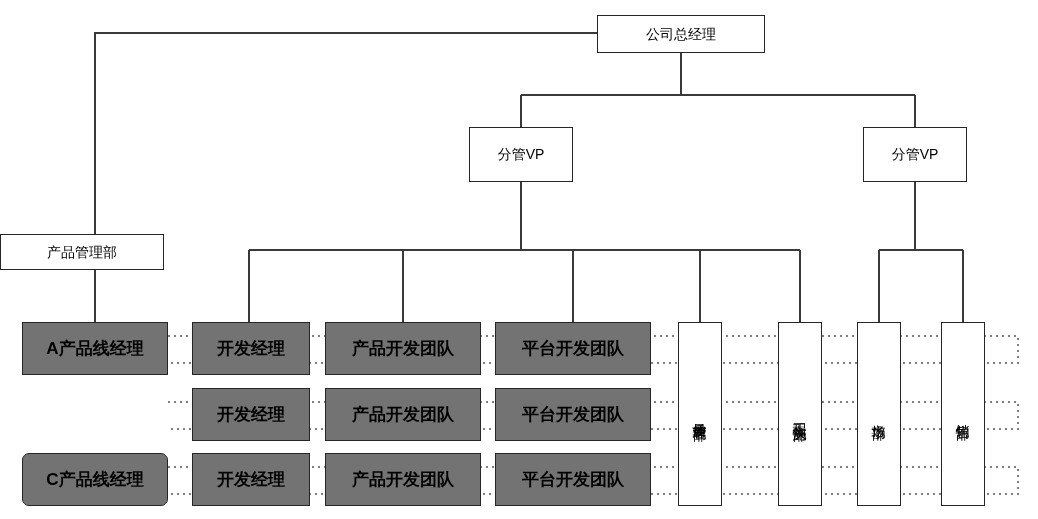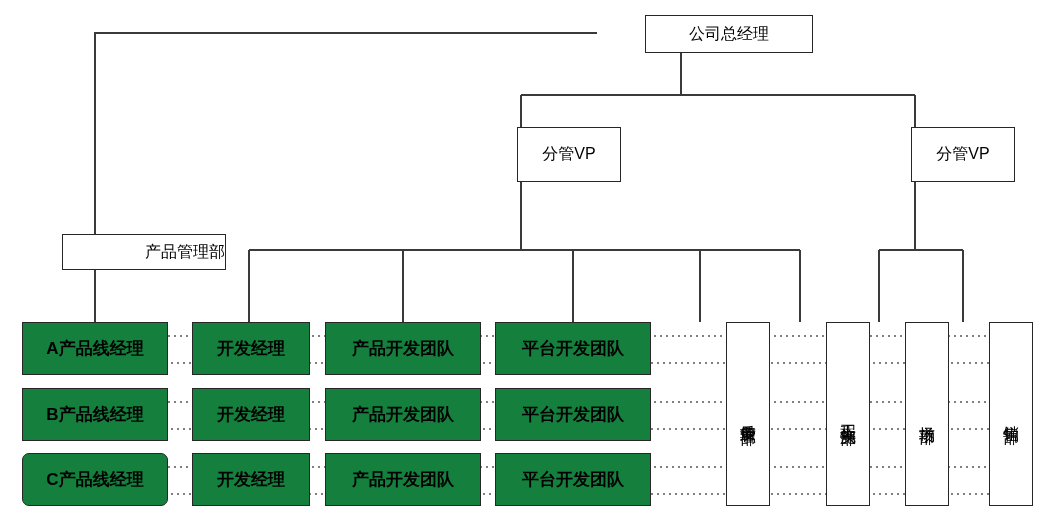--- a/index.html
+++ b/index.html
@@ -34,27 +34,27 @@
     align-items: center;
     justify-content: center;
     text-align: center;
     line-height: 1.15;
     z-index: 3;
   }
   .node.white {
     background: #ffffff;
   }
   .node.gray {
-    background: #15803d;
+    background: #737373;
   }
   .node .lbl {
     display: block;
     white-space: pre-line;
   }
-  .f18 { font-size: 16px; margin-left: 48px; }
+  .f18 { font-size: 14px; }
   .f17 { font-size: 17px; font-weight: bold; }
   .bold { font-weight: bold; }
   .vertical .lbl {
     writing-mode: vertical-rl;
     text-orientation: upright;
     letter-spacing: 1px;
     line-height: 1;
   }
 </style>
 </head>
@@ -99,21 +99,21 @@
   </div>
 
   <div class="node white f18" style="left:469px; top:127px; width:104px; height:55px;">
     <span class="lbl">分管VP</span>
   </div>
 
   <div class="node white f18" style="left:863px; top:127px; width:104px; height:55px;">
     <span class="lbl">分管VP</span>
   </div>
 
-  <div class="node white f18" style="left:14px; top:234px; width:164px; height:36px;justify-content:flex-end;">
+  <div class="node white f18" style="left:0; top:234px; width:164px; height:36px;">
     <span class="lbl">产品管理部</span>
   </div>
 
   <div class="node white vertical f18" style="left:678px; top:322px; width:44px; height:184px;">
     <span class="lbl">质量管理部</span>
   </div>
 
   <div class="node white vertical f18" style="left:778px; top:322px; width:44px; height:184px;">
     <span class="lbl">工程实施部</span>
   </div>
@@ -132,23 +132,20 @@
   <div class="node gray f17" style="left:192px; top:322px; width:118px; height:53px;">
     <span class="lbl">开发经理</span>
   </div>
   <div class="node gray f17" style="left:325px; top:322px; width:156px; height:53px;">
     <span class="lbl">产品开发团队</span>
   </div>
   <div class="node gray f17" style="left:495px; top:322px; width:156px; height:53px;">
     <span class="lbl">平台开发团队</span>
   </div>
 
-  <div class="node gray f17 bold" style="left:22px; top:388px; width:146px; height:53px;">
-    <span class="lbl">B产品线经理</span>
-  </div>
   <div class="node gray f17" style="left:192px; top:388px; width:118px; height:53px;">
     <span class="lbl">开发经理</span>
   </div>
   <div class="node gray f17" style="left:325px; top:388px; width:156px; height:53px;">
     <span class="lbl">产品开发团队</span>
   </div>
   <div class="node gray f17" style="left:495px; top:388px; width:156px; height:53px;">
     <span class="lbl">平台开发团队</span>
   </div>
 

